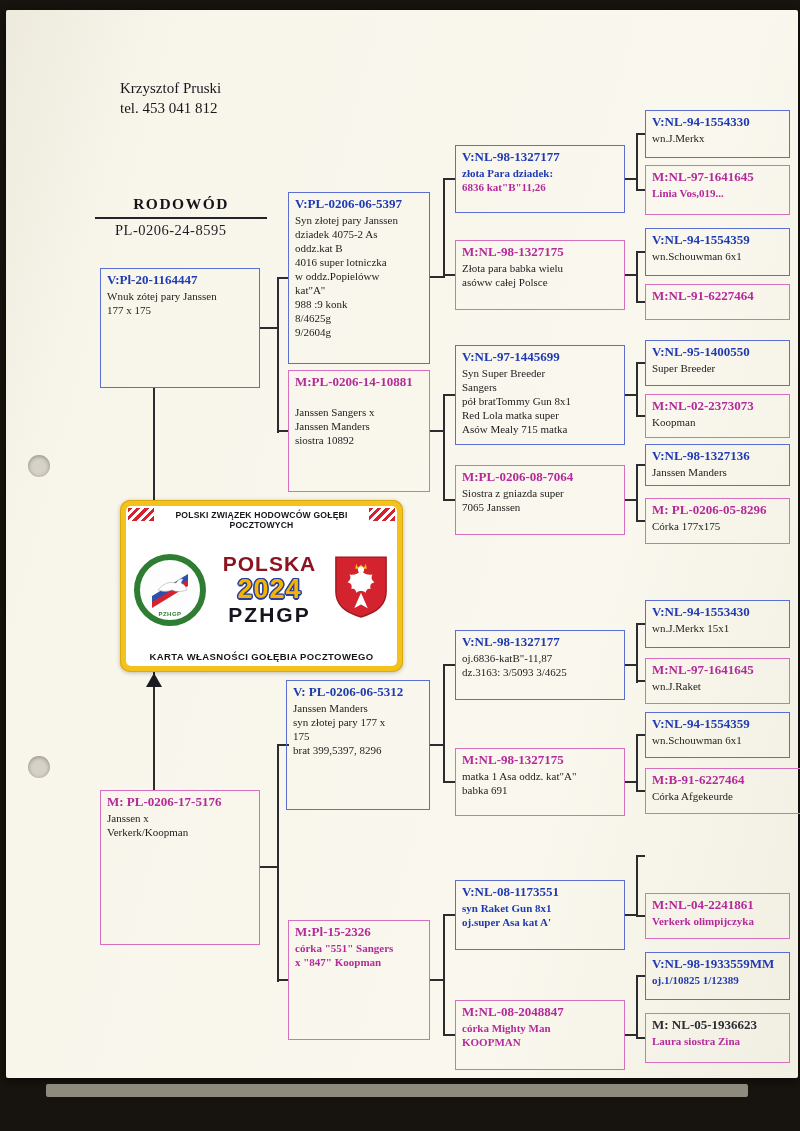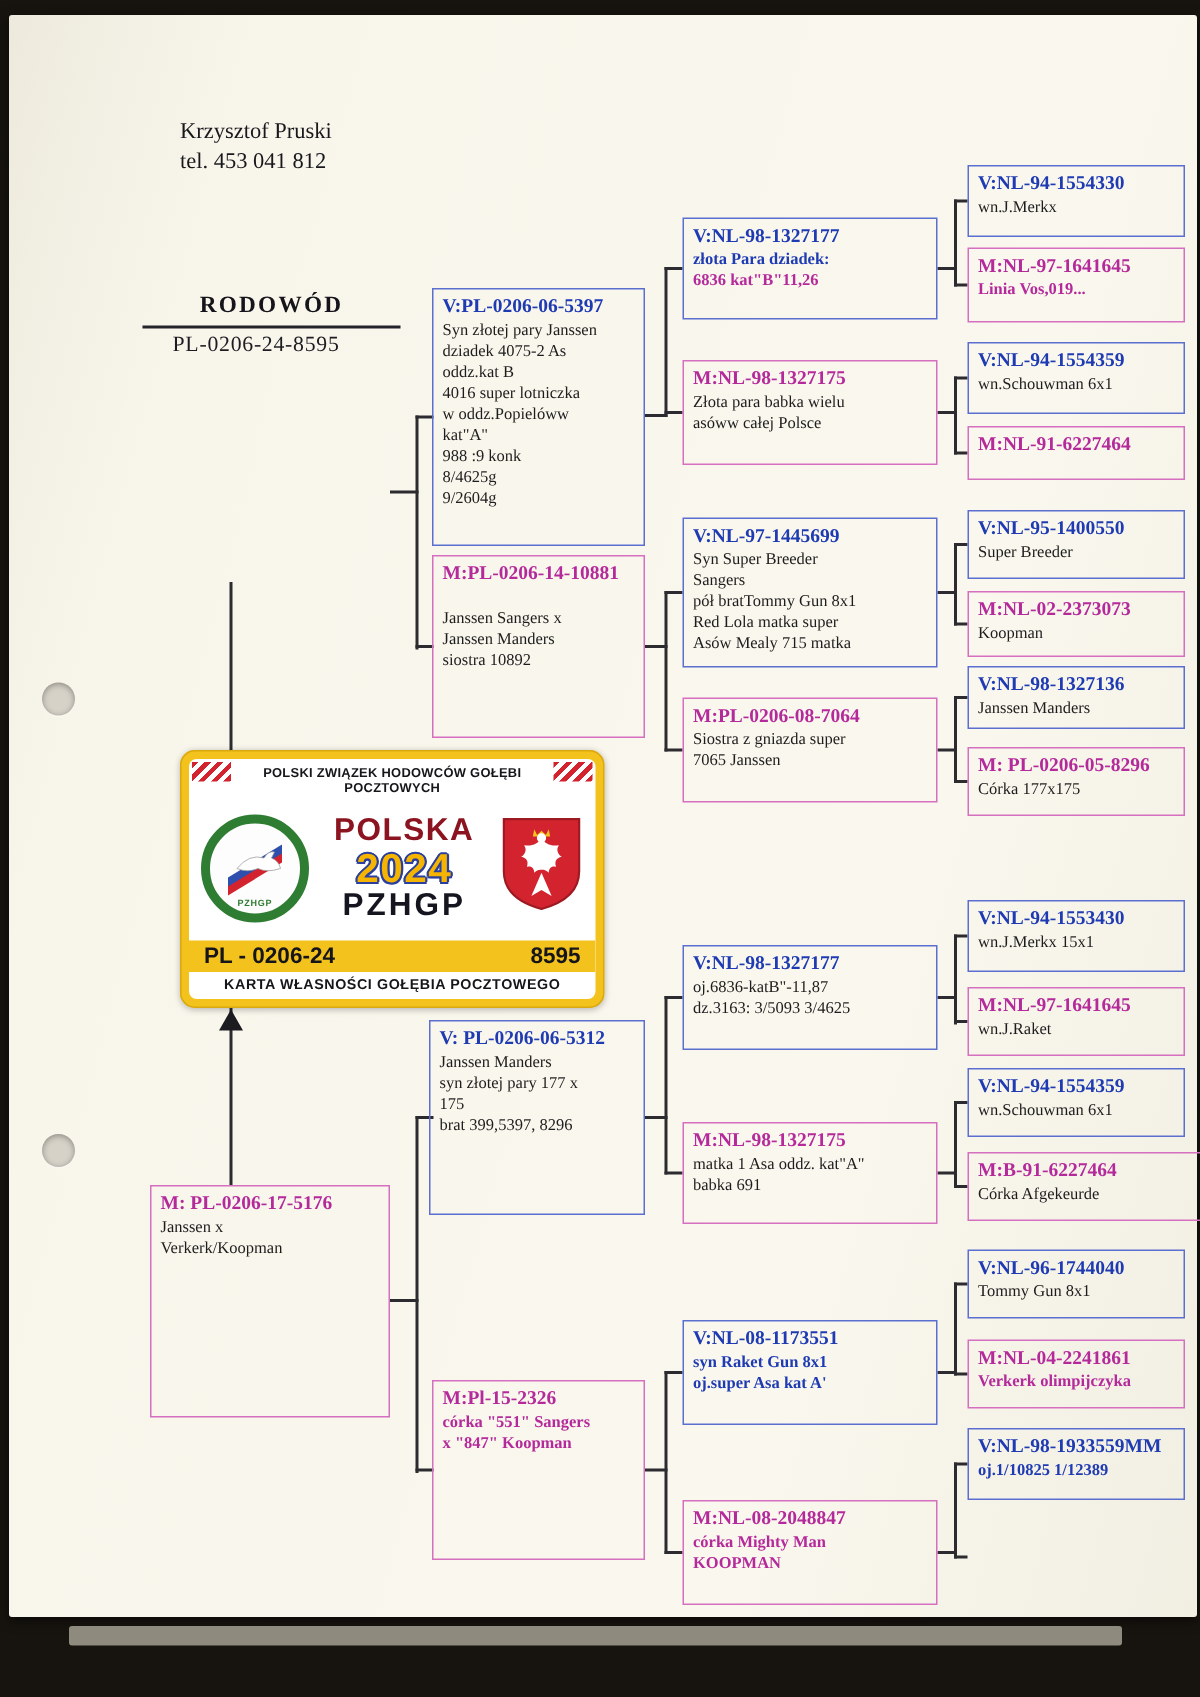--- a/index.html
+++ b/index.html
@@ -151,20 +151,25 @@
   <div class="cl h" style="left:625px;top:914px;width:13px;"></div>
   <div class="cl v-line" style="left:636px;top:855px;height:62px;"></div>
   <div class="cl h" style="left:636px;top:855px;width:9px;"></div>
   <div class="cl h" style="left:636px;top:915px;width:9px;"></div>
 
   <div class="cl h" style="left:625px;top:1034px;width:13px;"></div>
   <div class="cl v-line" style="left:636px;top:975px;height:64px;"></div>
   <div class="cl h" style="left:636px;top:975px;width:9px;"></div>
   <div class="cl h" style="left:636px;top:1037px;width:9px;"></div>
 
+  <div class="pbox v" style="left:100px;top:268px;width:160px;height:120px;">
+    <div class="ring">V:Pl-20-1164447</div>
+    <div class="line">Wnuk zótej pary Janssen</div>
+    <div class="line">177 x 175</div>
+  </div>
   <div class="pbox m" style="left:100px;top:790px;width:160px;height:155px;">
     <div class="ring">M: PL-0206-17-5176</div>
     <div class="line">Janssen x</div>
     <div class="line">Verkerk/Koopman</div>
   </div>
 
   <div class="pbox v" style="left:288px;top:192px;width:142px;height:172px;">
     <div class="ring">V:PL-0206-06-5397</div>
     <div class="line">Syn złotej pary Janssen</div>
     <div class="line">dziadek 4075-2 As</div>
@@ -279,31 +284,31 @@
     <div class="line">wn.J.Raket</div>
   </div>
   <div class="pbox v" style="left:645px;top:712px;width:145px;height:46px;">
     <div class="ring">V:NL-94-1554359</div>
     <div class="line">wn.Schouwman 6x1</div>
   </div>
   <div class="pbox m" style="left:645px;top:768px;width:174px;height:46px;font-family:Liberation Serif, serif;">
     <div class="ring">M:B-91-6227464</div>
     <div class="line">Córka Afgekeurde</div>
   </div>
-  <div class="pbox v" style="left:645px;top:833px;width:145px;height:46px;">
-    <div class="ring">V:NL-96-1744040</div>
-    <div class="line">Tommy Gun 8x1</div>
-  </div>
   <div class="pbox m am" style="left:645px;top:893px;width:145px;height:46px;">
     <div class="ring">M:NL-04-2241861</div>
     <div class="line">Verkerk olimpijczyka</div>
   </div>
   <div class="pbox v av" style="left:645px;top:952px;width:145px;height:48px;">
     <div class="ring">V:NL-98-1933559MM</div>
     <div class="line">oj.1/10825 1/12389</div>
+  </div>
+  <div class="pbox m am ring-dark" style="left:645px;top:1013px;width:145px;height:50px;">
+    <div class="ring">M: NL-05-1936623</div>
+    <div class="line">Laura siostra Zina</div>
   </div>
 
   <div class="card">
     <div class="card-inner">
       <div class="ribbon l"></div>
       <div class="ribbon r"></div>
       <div class="fed-name">POLSKI ZWIĄZEK HODOWCÓW GOŁĘBI POCZTOWYCH</div>
       <div class="card-mid">
         <div class="pzhgp-logo">
           <svg viewBox="0 0 44 44" width="44" height="44">
@@ -321,20 +326,16 @@
         <div class="eagle-wrap">
           <svg viewBox="0 0 58 70" width="56" height="68">
             <path d="M3 3 h52 v36 q0 19 -26 26 q-26 -7 -26 -26 z" fill="#d3232e" stroke="#9e1a22" stroke-width="1.5"></path>
             <path d="M24 10 l2 4 3 -3 3 3 2 -4 1 5 h-12 z" fill="#f3c21d"></path>
             <circle cx="29" cy="16" r="3.2" fill="#ffffff"></circle>
             <path d="M29 16 c-2 4 -7 6 -12 5 c2 3 1 6 -2 8 c4 1 5 3 4 7 c3 -1 5 1 5 4 c2 -2 4 -2 5 -2 c1 0 3 0 5 2 c0 -3 2 -5 5 -4 c-1 -4 0 -6 4 -7 c-3 -2 -4 -5 -2 -8 c-5 1 -10 -1 -12 -5 z" fill="#ffffff"></path>
             <path d="M29 40 l-7 16 7 -4 7 4 z" fill="#ffffff"></path>
           </svg>
         </div>
       </div>
-      <div class="ring-band">
-        <span>PL - 0206-24</span>
-        <span>8595</span>
-      </div>
       <div class="card-title">KARTA WŁASNOŚCI GOŁĘBIA POCZTOWEGO</div>
     </div>
   </div>
 </div>
 
 </body></html>

